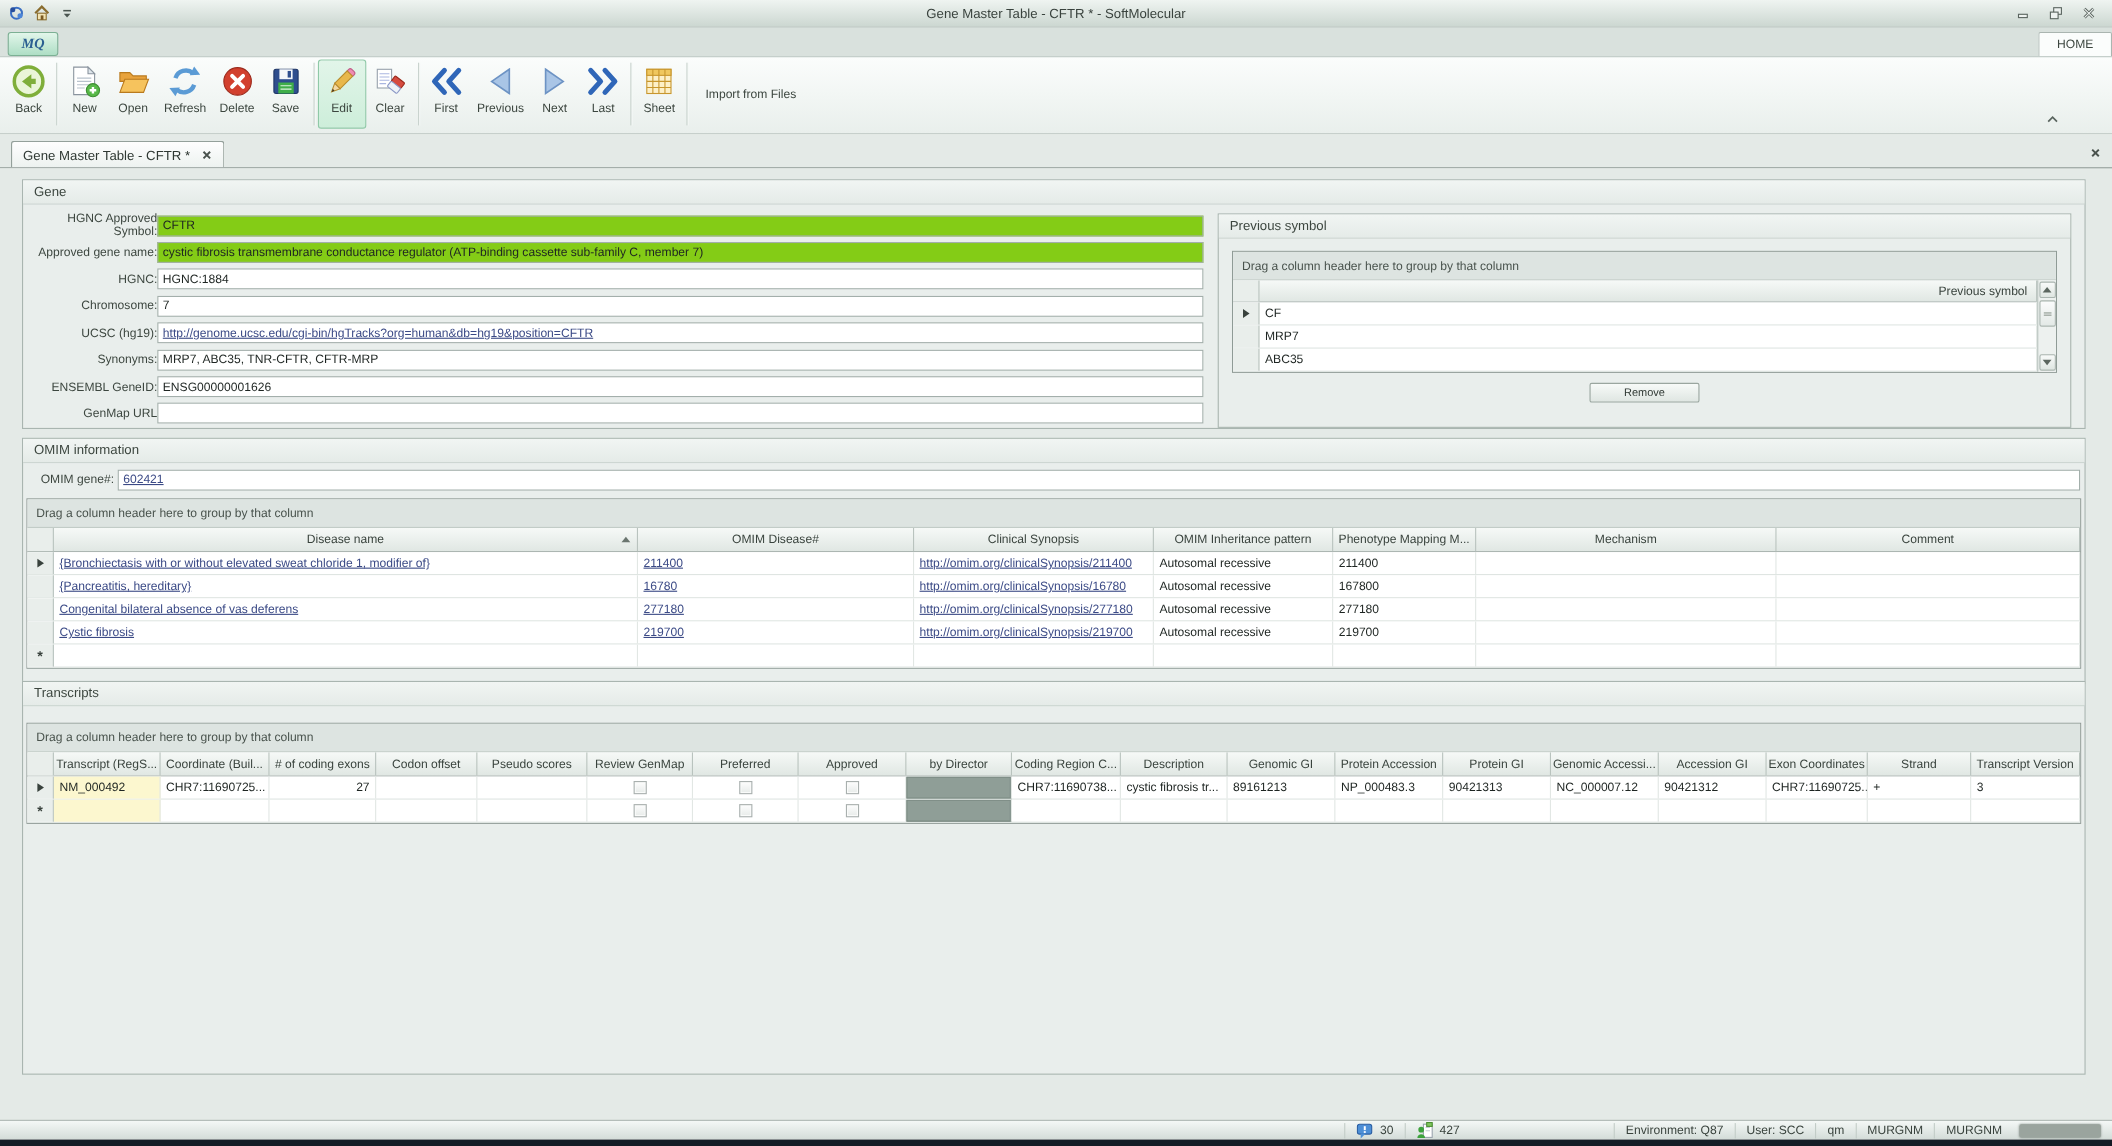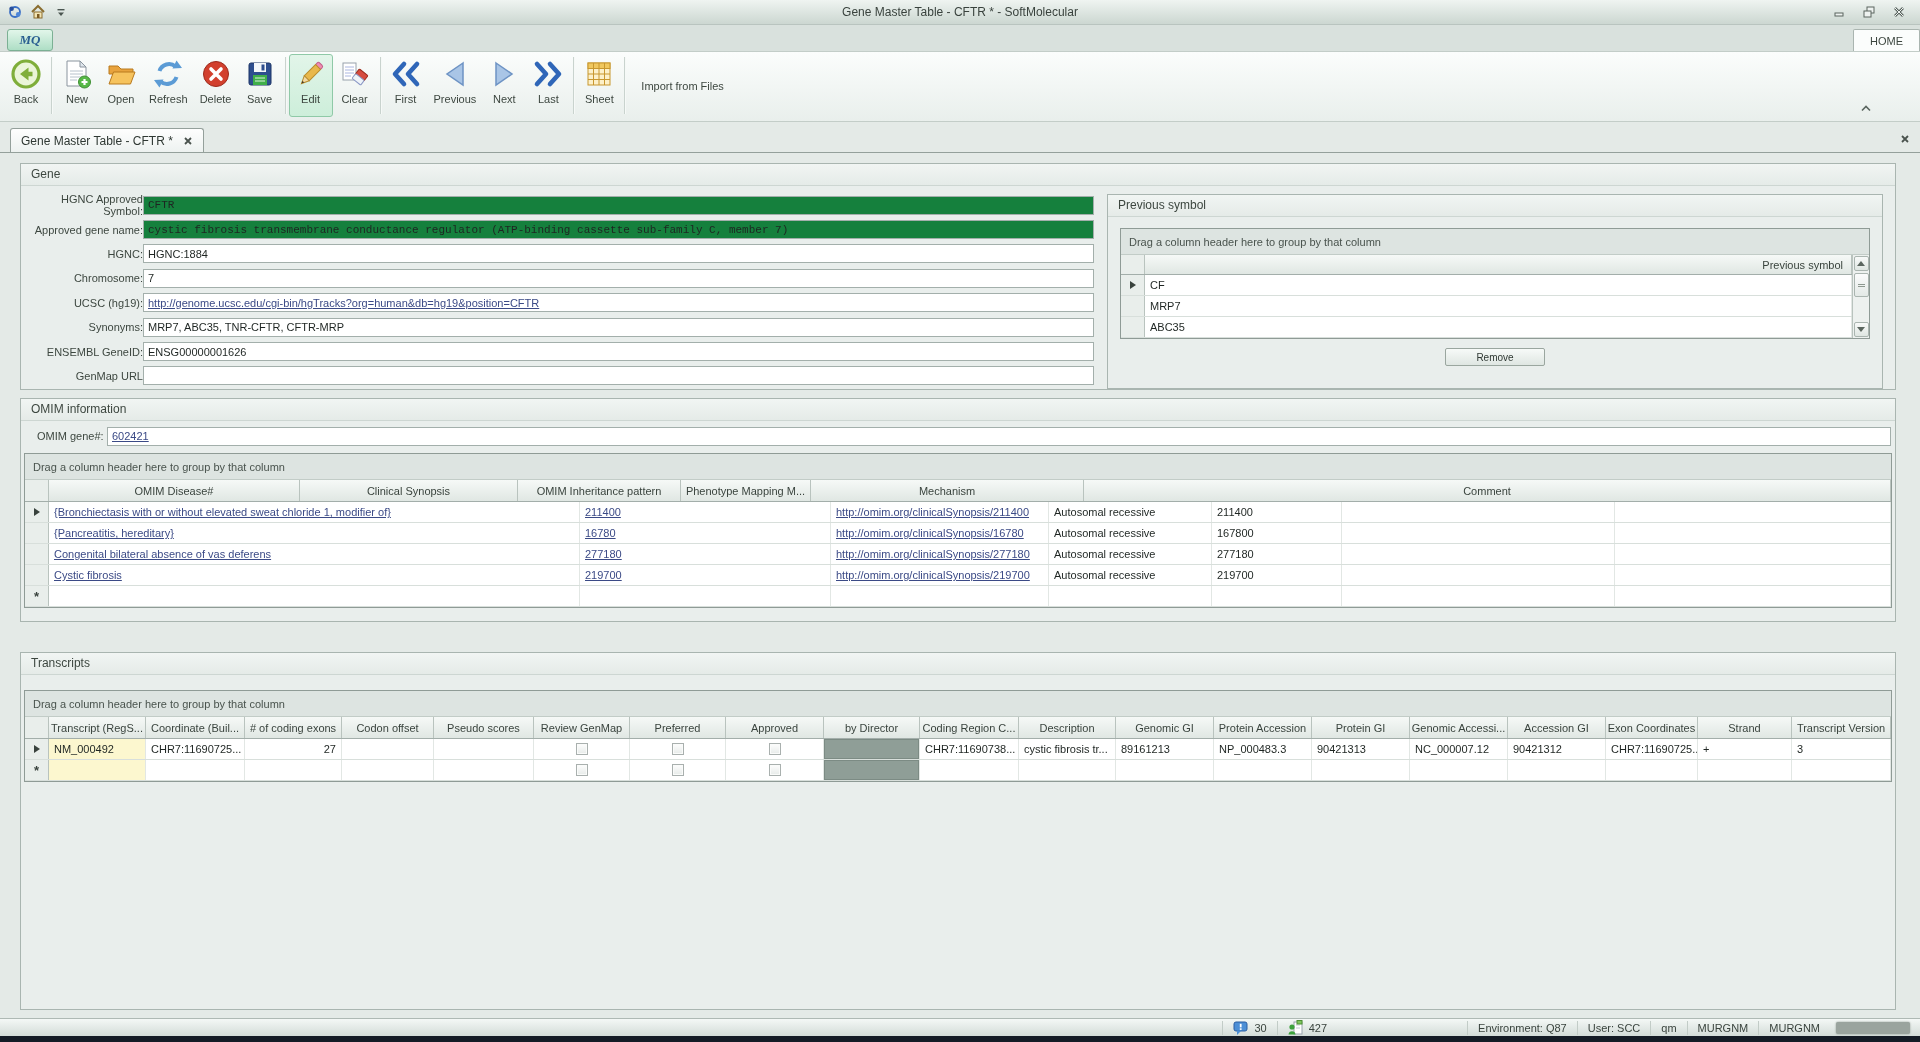--- a/index.html
+++ b/index.html
@@ -47,21 +47,21 @@
   .gbox { position:absolute; background:#e9eeec; border:1px solid #a9b5b0; }
   .gb-title { height:22px; line-height:21px; padding-left:10px; font-size:12px; color:#3c463f;
               background:linear-gradient(#f1f5f3,#e5ebe8); border-bottom:1px solid #cdd6d2; }
 
   
   .fields { padding-top:7px; }
   .field-row { display:flex; align-items:center; height:24.4px;text-align:right; }
   .f-label { width:122px; padding-left:8px; font-size:11px; color:#3c463f; flex:0 0 122px; }
   .f-input { width:951px; height:19px; background:#fff; border:1px solid #a3afab; font-size:11px; color:#1e2522;
              display:flex; align-items:center; padding:0 4px; overflow:hidden; white-space:nowrap; }
-  .f-input.yellow { background:#15803d;font-family:Liberation Mono, monospace; }
+  .f-input.yellow { background:#84cc16; }
   .link { color:#3b4a86; text-decoration:underline; white-space:nowrap; }
 
   
   .grid { position:relative; background:#fff; border:1px solid #8f9b96; display:flex; flex-direction:column; font-size:11px; }
   .g-drag { height:26px; line-height:26px; padding-left:8px; background:#dde4e1; color:#49534d; border-bottom:1px solid #c2ccc7; }
   .g-head { display:flex; height:22px; background:linear-gradient(#f6f9f7,#e0e7e3); border-bottom:1px solid #a3aeaa; }
   .g-h { position:relative; display:flex; align-items:center; justify-content:center; border-right:1px solid #b9c3be;
          color:#39433d; overflow:hidden; white-space:nowrap; padding:0 5px; }
   .g-h.ar { justify-content:flex-end; padding-right:8px; }
   .g-h.flex, .g-cell.flex { flex:1 1 auto; }
@@ -454,20 +454,24 @@
       <div class="omim-generow">
         <span class="f-label">OMIM gene#:</span>
         <div class="f-input">
           <span class="link">602421</span>
         </div>
       </div>
       <div class="grid omim-grid">
           <div class="g-drag">Drag a column header here to group by that column</div>
           <div class="g-head">
             <div class="g-ind"></div>
+            <div class="g-h" style="flex: 0 0 531px;">
+              <span class="g-h-label">Disease name</span>
+              <span class="sort-up"></span>
+            </div>
             <div class="g-h" style="flex: 0 0 251px;">
               <span class="g-h-label">OMIM Disease#</span>
             </div>
             <div class="g-h" style="flex: 0 0 218px;">
               <span class="g-h-label">Clinical Synopsis</span>
             </div>
             <div class="g-h" style="flex: 0 0 163px;">
               <span class="g-h-label">OMIM Inheritance pattern</span>
             </div>
             <div class="g-h" style="flex: 0 0 130px;">
@@ -556,21 +560,21 @@
               <div class="g-cell" style="flex: 0 0 218px;"></div>
               <div class="g-cell" style="flex: 0 0 163px;"></div>
               <div class="g-cell" style="flex: 0 0 130px;"></div>
               <div class="g-cell" style="flex: 0 0 273px;"></div>
               <div class="g-cell flex"></div>
             </div>
           </div>
         </div>
     </div>
 
-    <div class="gbox" style="left:20px; top:499px; width:1876px; height:358px;">
+    <div class="gbox" style="left:20px; top:466px; width:1876px; height:358px;">
       <div class="gb-title">Transcripts</div>
       <div class="grid tx-grid">
           <div class="g-drag">Drag a column header here to group by that column</div>
           <div class="g-head">
             <div class="g-ind"></div>
             <div class="g-h" style="flex: 0 0 97px;">
               <span class="g-h-label">Transcript (RegS...</span>
             </div>
             <div class="g-h" style="flex: 0 0 99px;">
               <span class="g-h-label">Coordinate (Buil...</span>

